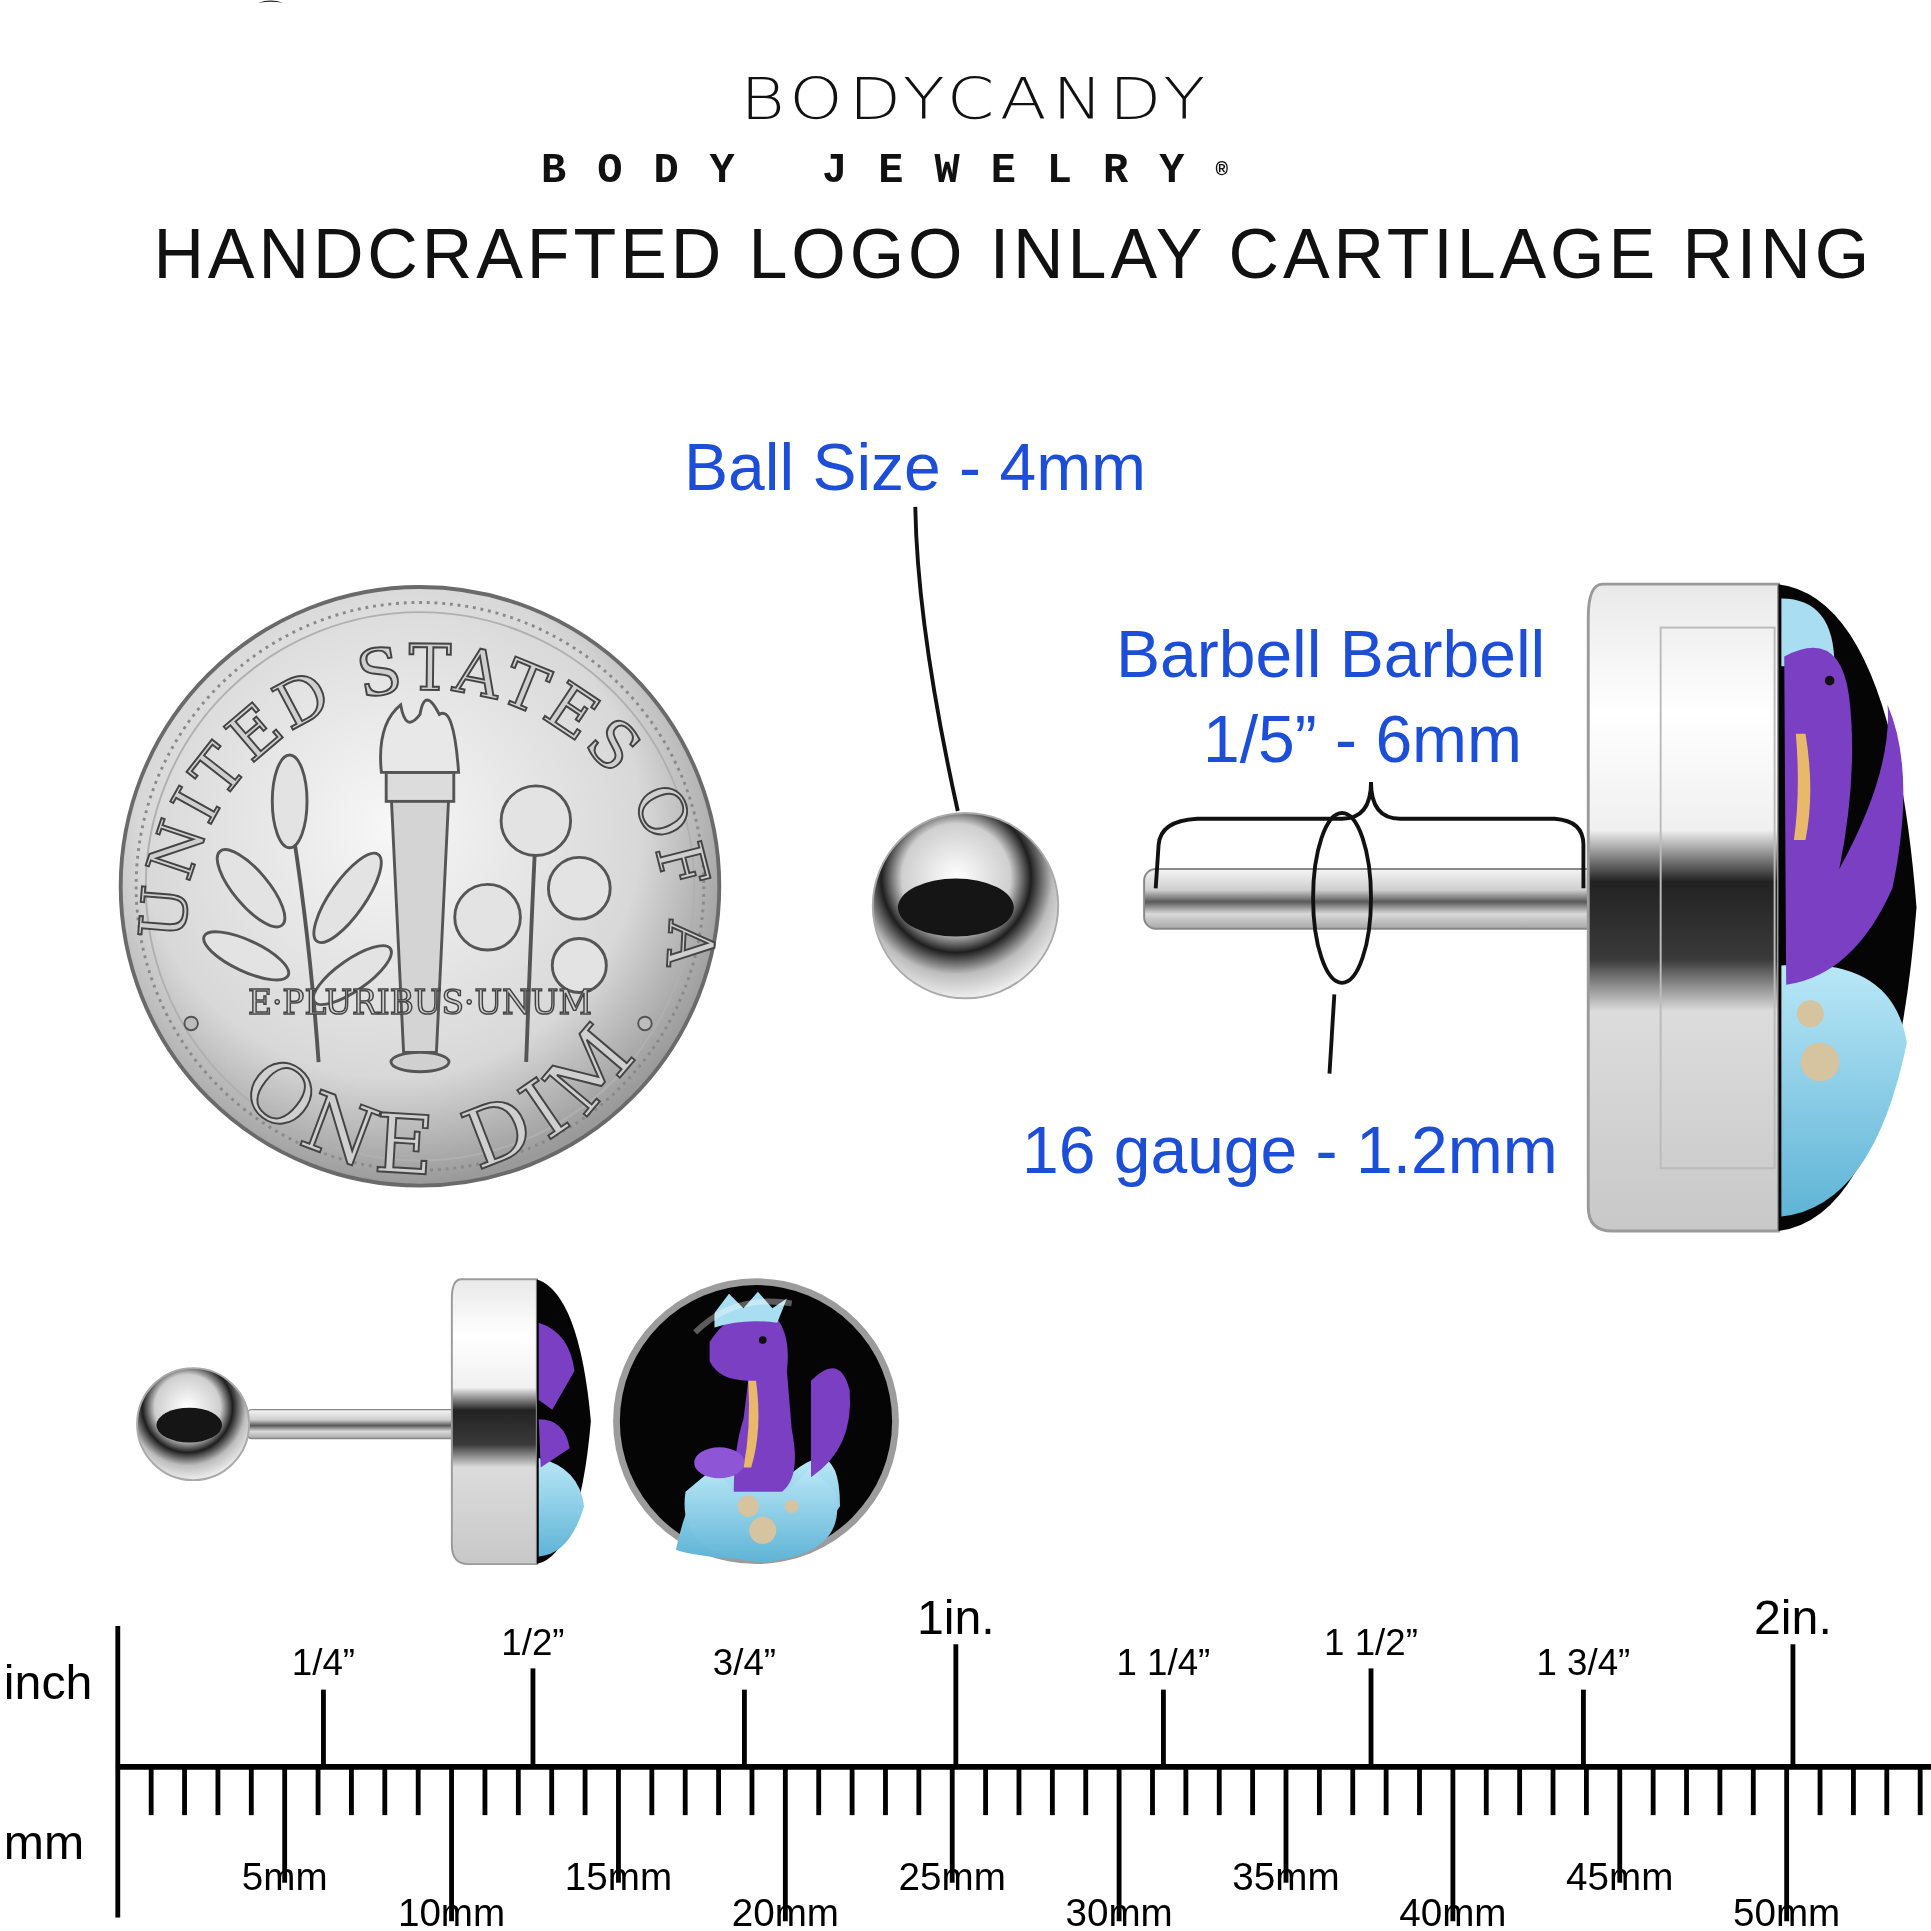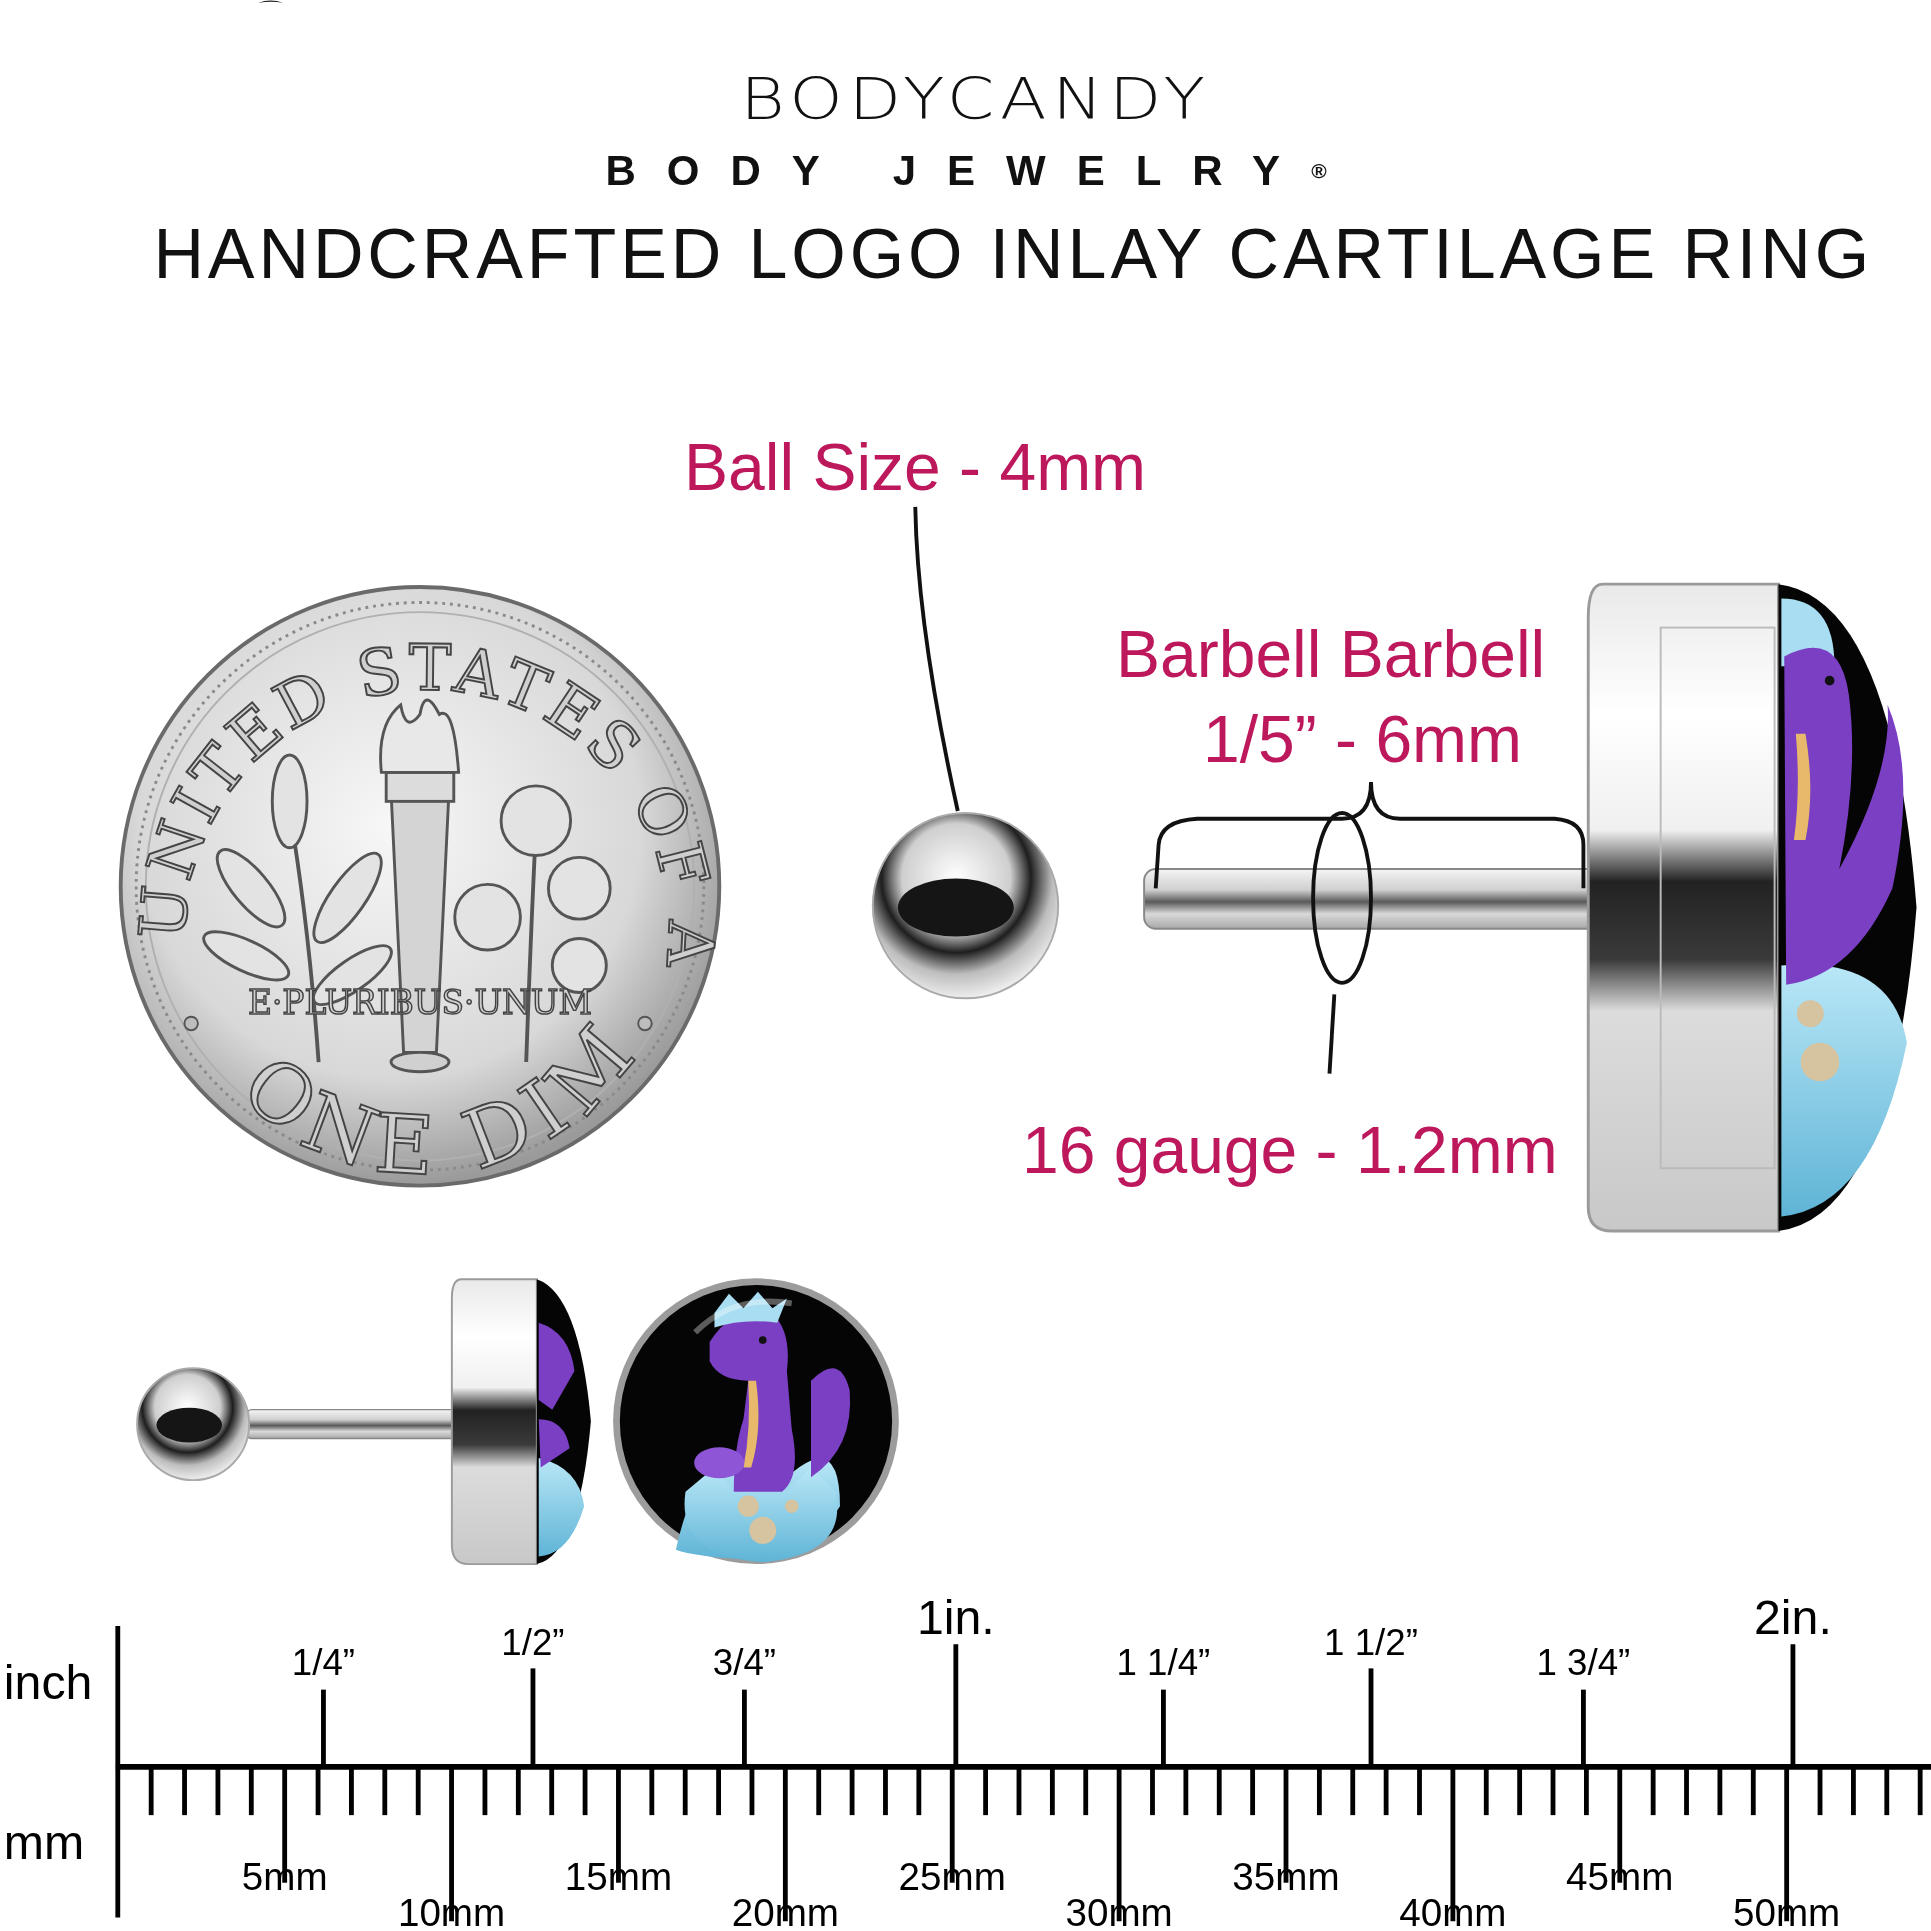--- a/index.html
+++ b/index.html
@@ -1,22 +1,22 @@
 <!DOCTYPE html>
 <html><head>
 <meta charset="utf-8">
 <style>
   html,body{margin:0;padding:0;background:#fff;}
   body{width:1931px;height:1931px;position:relative;overflow:hidden;font-family:"Liberation Sans",sans-serif;color:#111;}
   .abs{position:absolute;}
   .logo-arc{left:695px;top:27px;width:541px;height:87px;}
   .logo-word{left:546px;top:75px;width:859px;height:58px;font-family:"DejaVu Sans",sans-serif;font-size:68px;letter-spacing:5.8px;font-weight:300;line-height:58px;text-align:center;transform:scaleY(0.85);transform-origin:top;}
-  .logo-sub{left:541px;top:147px;width:850px;text-align:center;font-size:42px;font-weight:bold;letter-spacing:31px;line-height:48px;}
+  .logo-sub{left:541px;top:147px;width:850px;font-size:42px;font-weight:bold;letter-spacing:31px;line-height:48px;font-family:Liberation Mono, monospace;}
   .page-title{left:58px;top:214px;width:1815px;text-align:right;font-size:70px;letter-spacing:3.9px;line-height:81px;}
-  .callout{font-size:66px;line-height:73px;color:#be185d;white-space:nowrap;}
+  .callout{font-size:66px;line-height:73px;color:#1d4ed8;white-space:nowrap;}
   .lbl-ball{left:684px;top:431px;}
   .lbl-barbell{left:1116px;top:618px;}
   .lbl-barbell2{left:1203px;top:703px;}
   .lbl-gauge{left:1022px;top:1074px;margin-top:40px;}
   svg{position:absolute;left:0;top:0;}
   .ruler-text{font-family:"Liberation Sans",sans-serif;fill:#000;}
 </style>
 </head>
 <body>
 

